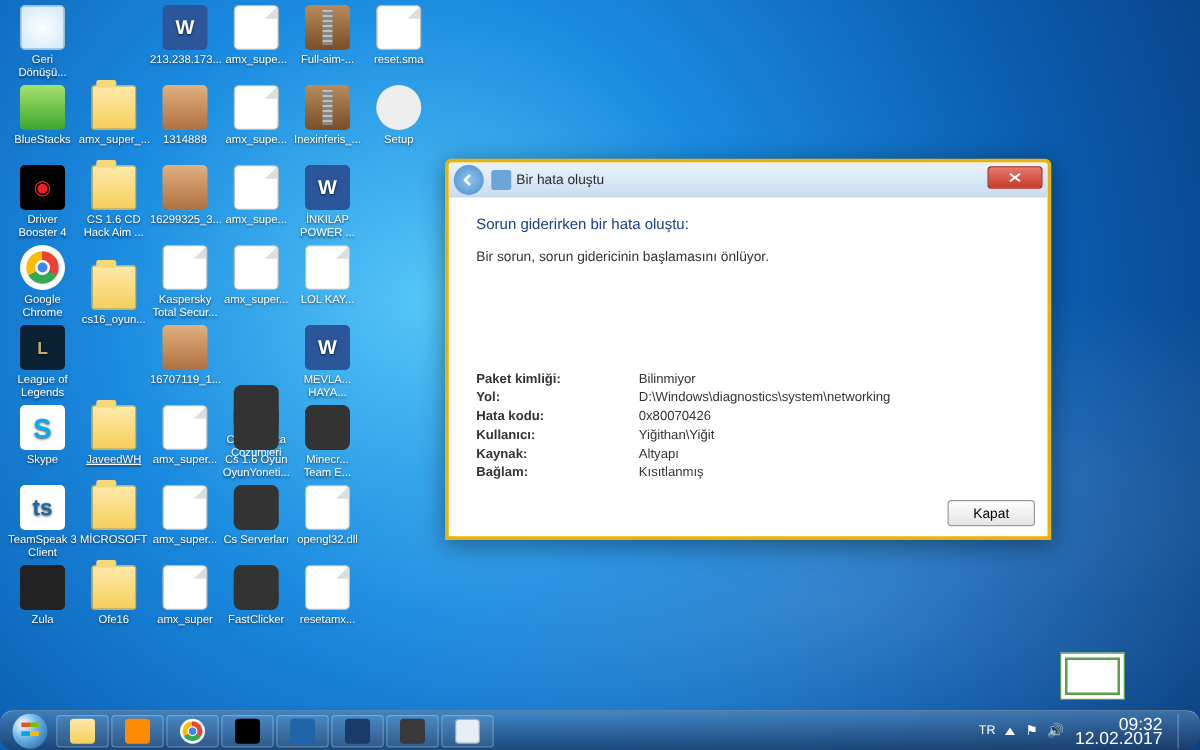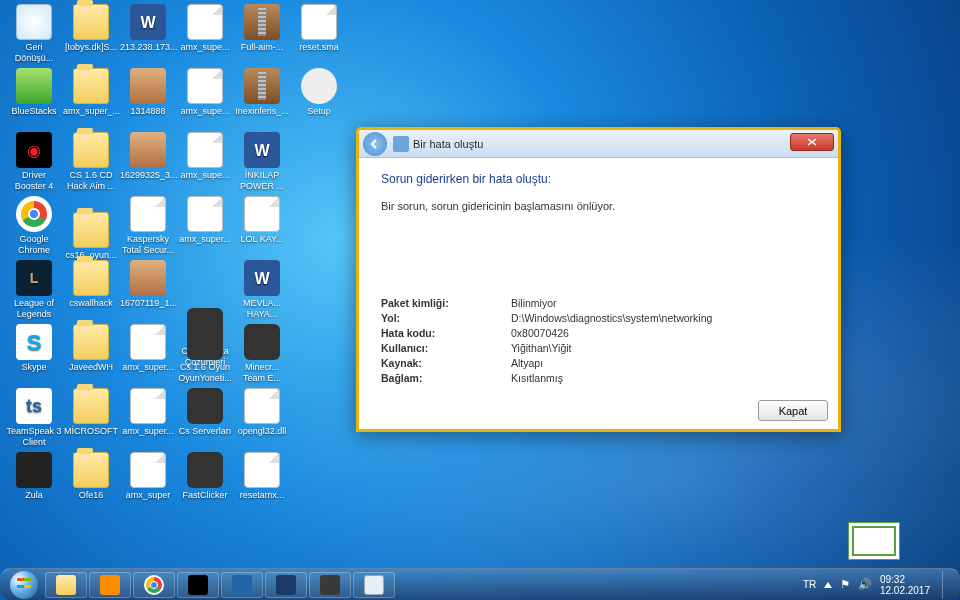--- a/index.html
+++ b/index.html
@@ -122,39 +122,35 @@
   .ti.cs{background:#3a3a3a;}
   .ti.dlg{background:#e8eef6;border:1px solid #9ab;}
   .tray {
     margin-left:auto; display:flex; align-items:center; gap:8px;
     color:#fff; font-size:10px; padding-right:4px;
   }
   .tray .lang{font-size:10px;}
   .tray .tri{width:0;height:0;border-left:4px solid transparent;border-right:4px solid transparent;border-bottom:6px solid #fff;}
   .tray .flag{font-size:11px;}
   .tray .snd{font-size:11px;}
-  .clock{text-align:left;line-height:11px;font-size:10px;}
+  .clock{text-align:right;line-height:11px;font-size:14px;}
   .showdesk{width:10px;height:28px;border-left:1px solid rgba(255,255,255,.3);margin-left:4px;}
   .greenbox{position:absolute;right:60px;bottom:40px;width:52px;height:38px;background:#fff;border:1px solid #5aa04a;}
   .greenbox::after{content:"";position:absolute;inset:3px;border:2px solid #5aa04a;}
 </style>
 </head>
 <body>
 
 <div class="swoosh"></div>
 
 <div class="desktop" id="desktop">
     <div class="icon" style="left: 6px; top: 4px;">
       <div class="glyph recycle"></div>
       <div>Geri Dönüşü...</div>
     </div>
-    <div class="icon" style="left: 63px; top: 4px;">
-      <div class="glyph folder"></div>
-      <div>[tobys.dk]S...</div>
-    </div>
     <div class="icon" style="left: 120px; top: 4px;">
       <div class="glyph word">W</div>
       <div>213.238.173...</div>
     </div>
     <div class="icon" style="left: 177px; top: 4px;">
       <div class="glyph file"></div>
       <div>amx_supe...</div>
     </div>
     <div class="icon" style="left: 234px; top: 4px;">
       <div class="glyph rar"></div>
@@ -225,41 +221,37 @@
       <div>amx_super...</div>
     </div>
     <div class="icon" style="left: 234px; top: 196px;">
       <div class="glyph file"></div>
       <div>LOL KAY...</div>
     </div>
     <div class="icon" style="left: 6px; top: 260px;">
       <div class="glyph lol">L</div>
       <div>League of Legends</div>
     </div>
-    <div class="icon" style="left: 63px; top: 260px;">
-      <div class="glyph folder"></div>
-      <div>cswallhack</div>
-    </div>
     <div class="icon" style="left: 120px; top: 260px;">
       <div class="glyph pic"></div>
       <div>16707119_1...</div>
     </div>
     <div class="icon" style="left: 177px; top: 260px; margin-top: 48px;">
       <div class="glyph app"></div>
       <div>Cs 1.6 Hata Çozumleri</div>
     </div>
     <div class="icon" style="left: 234px; top: 260px;">
       <div class="glyph word">W</div>
       <div>MEVLA... HAYA...</div>
     </div>
     <div class="icon" style="left: 6px; top: 324px;">
       <div class="glyph skype">S</div>
       <div>Skype</div>
     </div>
-    <div class="icon" style="left: 63px; top: 324px;">
+    <div class="icon" style="left: 63px; top: 324px; text-decoration: underline;">
       <div class="glyph folder"></div>
       <div>JaveedWH</div>
     </div>
     <div class="icon" style="left: 120px; top: 324px;">
       <div class="glyph file"></div>
       <div>amx_super...</div>
     </div>
     <div class="icon" style="left: 177px; top: 324px;">
       <div class="glyph app"></div>
       <div>Cs 1.6 Oyun OyunYoneti...</div>

